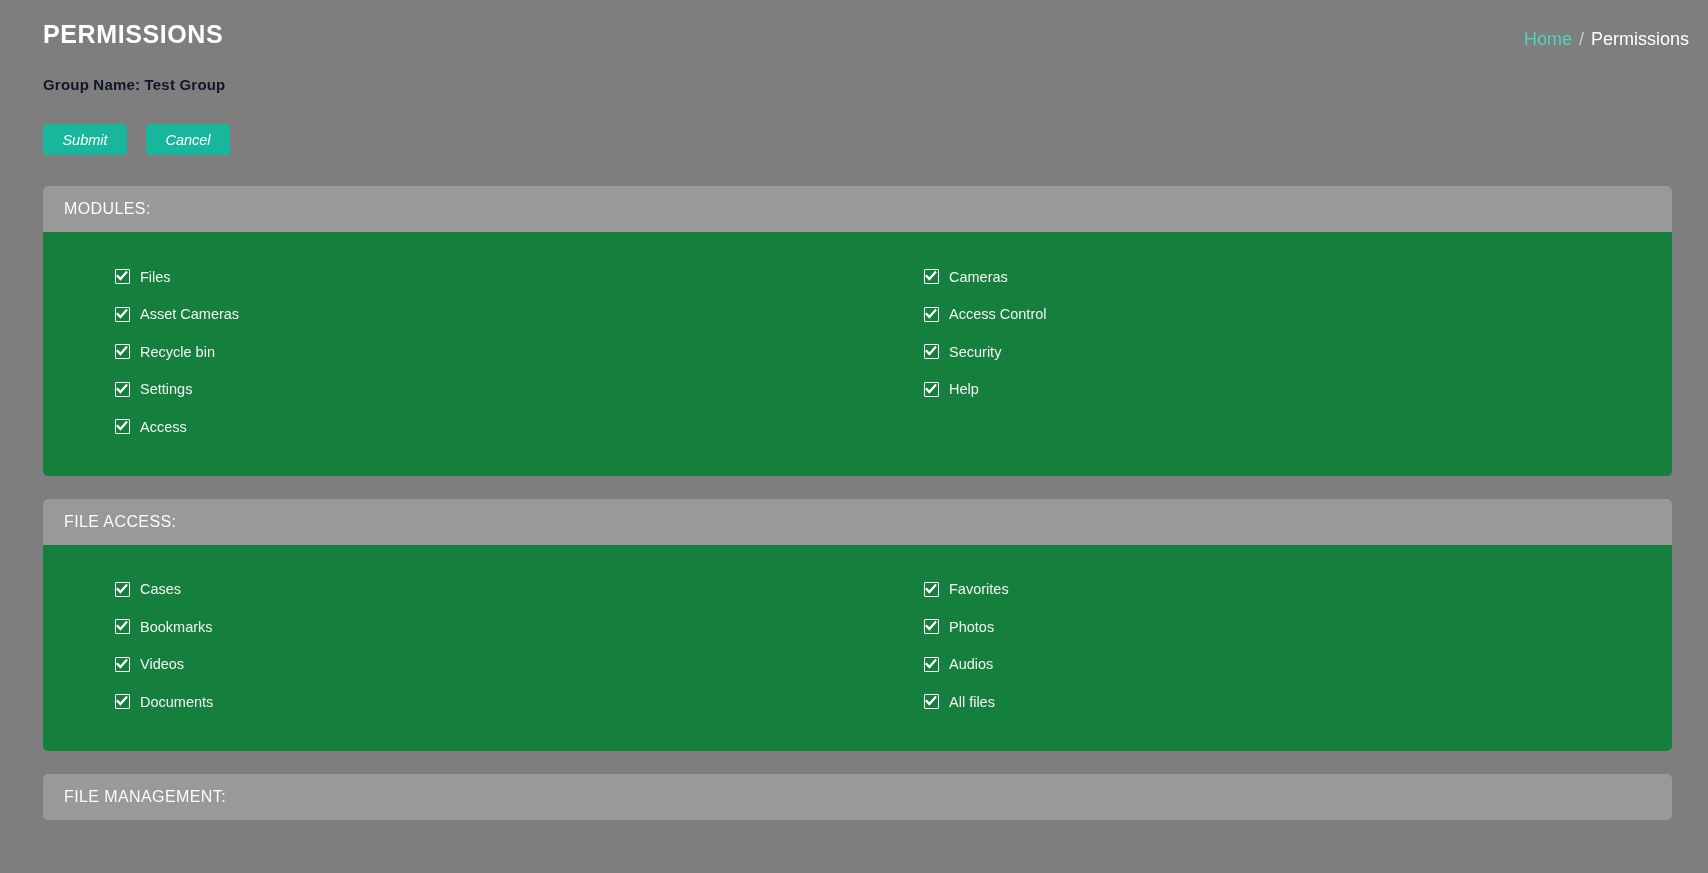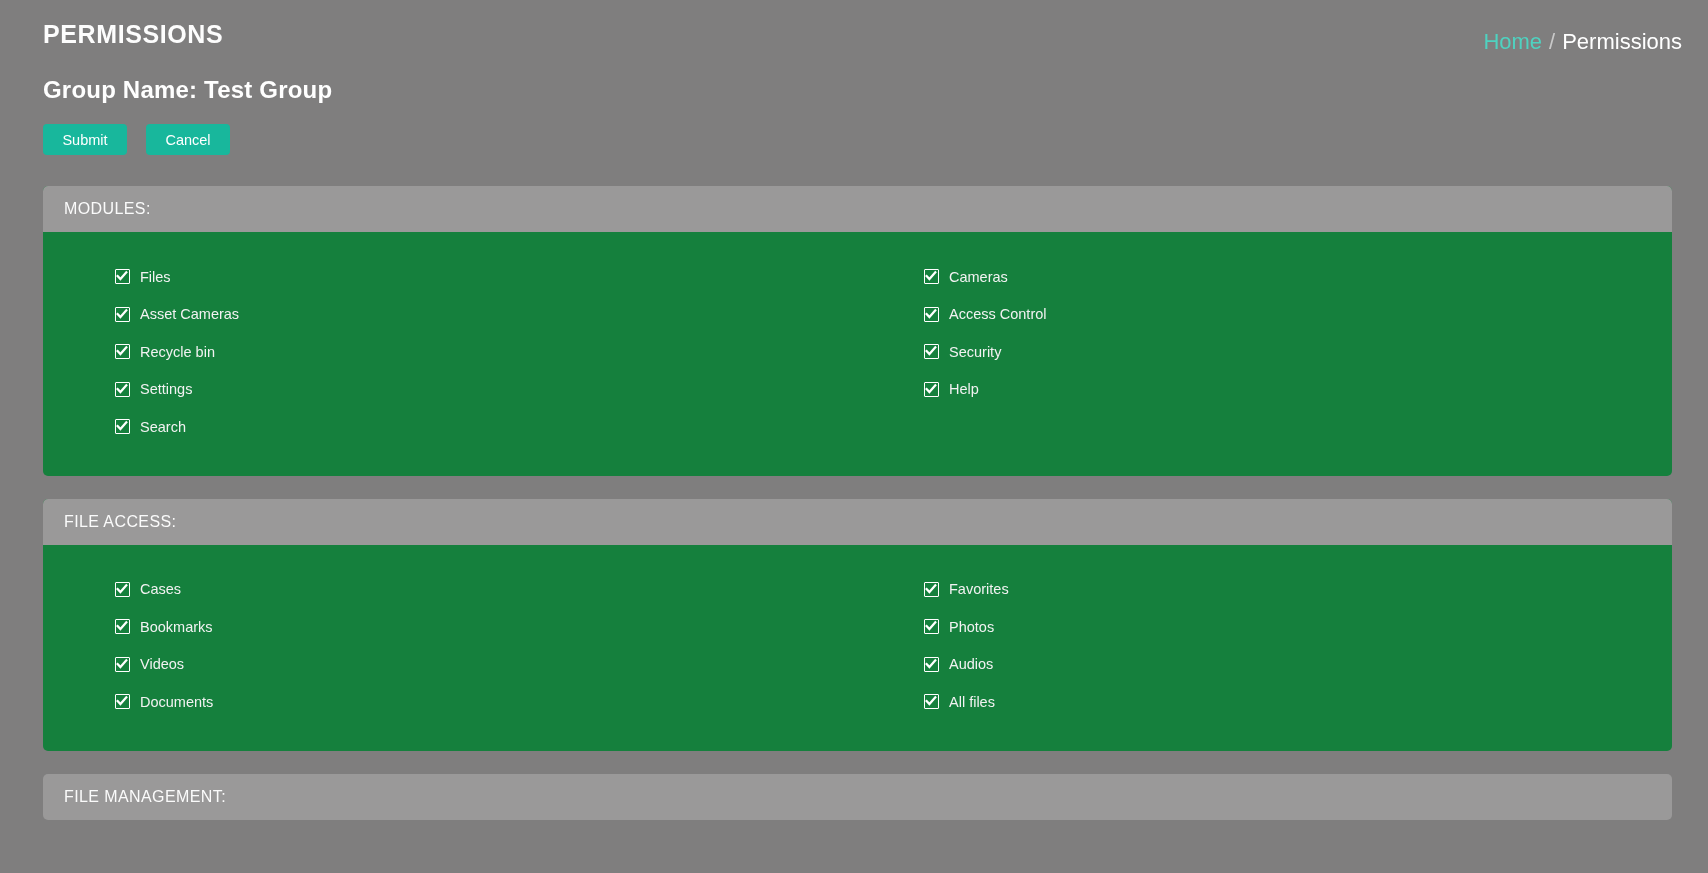--- a/index.html
+++ b/index.html
@@ -35,45 +35,45 @@
     left: 43px;
     top: 20px;
     font-size: 25px;
     font-weight: bold;
     letter-spacing: 0.6px;
     color: #fdfdfd;
   }
 
   .breadcrumb {
     position: absolute;
-    right: 26px;
+    right: 19px;
     top: 29px;
-    font-size: 22px;
+    font-size: 18px;
     white-space: nowrap;
   }
   .breadcrumb .crumb-link {
     color: #4fd2c0;
     text-decoration: none;
   }
   .breadcrumb .crumb-sep {
     color: #c9c9c9;
     margin: 0 7px;
   }
   .breadcrumb .crumb-current {
     color: #ffffff;
   }
 
   
   .group-name {
     position: absolute;
     left: 43px;
     top: 76px;
-    font-size: 24px;
+    font-size: 15px;
     font-weight: bold;
-    color: #ffffff;
+    color: #0f172a;
     letter-spacing: 0.2px;
   }
 
   
   .actions {
     position: absolute;
     left: 43px;
     top: 124px;
     display: flex;
     gap: 19px;
@@ -85,20 +85,21 @@
     height: 31px;
     min-width: 84px;
     padding: 0 16px;
     background: #18b79c;
     color: #ffffff;
     border: none;
     border-radius: 4px;
     font-family: "Liberation Sans", sans-serif;
     font-size: 14.5px;
     cursor: pointer;
+    font-style: italic;
   }
 
   
   .panels {
     position: absolute;
     left: 43px;
     top: 186px;
     width: 1629px;
   }
 
@@ -234,21 +235,21 @@
                   </svg>
                 </span>
                 <span class="check-label">Settings</span>
               </label>
               <label class="check-item">
                 <span class="check-box">
                   <svg viewBox="0 0 14 14" aria-hidden="true">
                     <path d="M2.6 7.1 L5.4 10.1 L11.3 3.4" fill="none" stroke="#ffffff" stroke-width="2.2" stroke-linecap="square" stroke-linejoin="miter"></path>
                   </svg>
                 </span>
-                <span class="check-label">Search</span>
+                <span class="check-label">Access</span>
               </label>
             </div>
             <div class="checkbox-col">
               <label class="check-item col-right">
                 <span class="check-box">
                   <svg viewBox="0 0 14 14" aria-hidden="true">
                     <path d="M2.6 7.1 L5.4 10.1 L11.3 3.4" fill="none" stroke="#ffffff" stroke-width="2.2" stroke-linecap="square" stroke-linejoin="miter"></path>
                   </svg>
                 </span>
                 <span class="check-label">Cameras</span>

